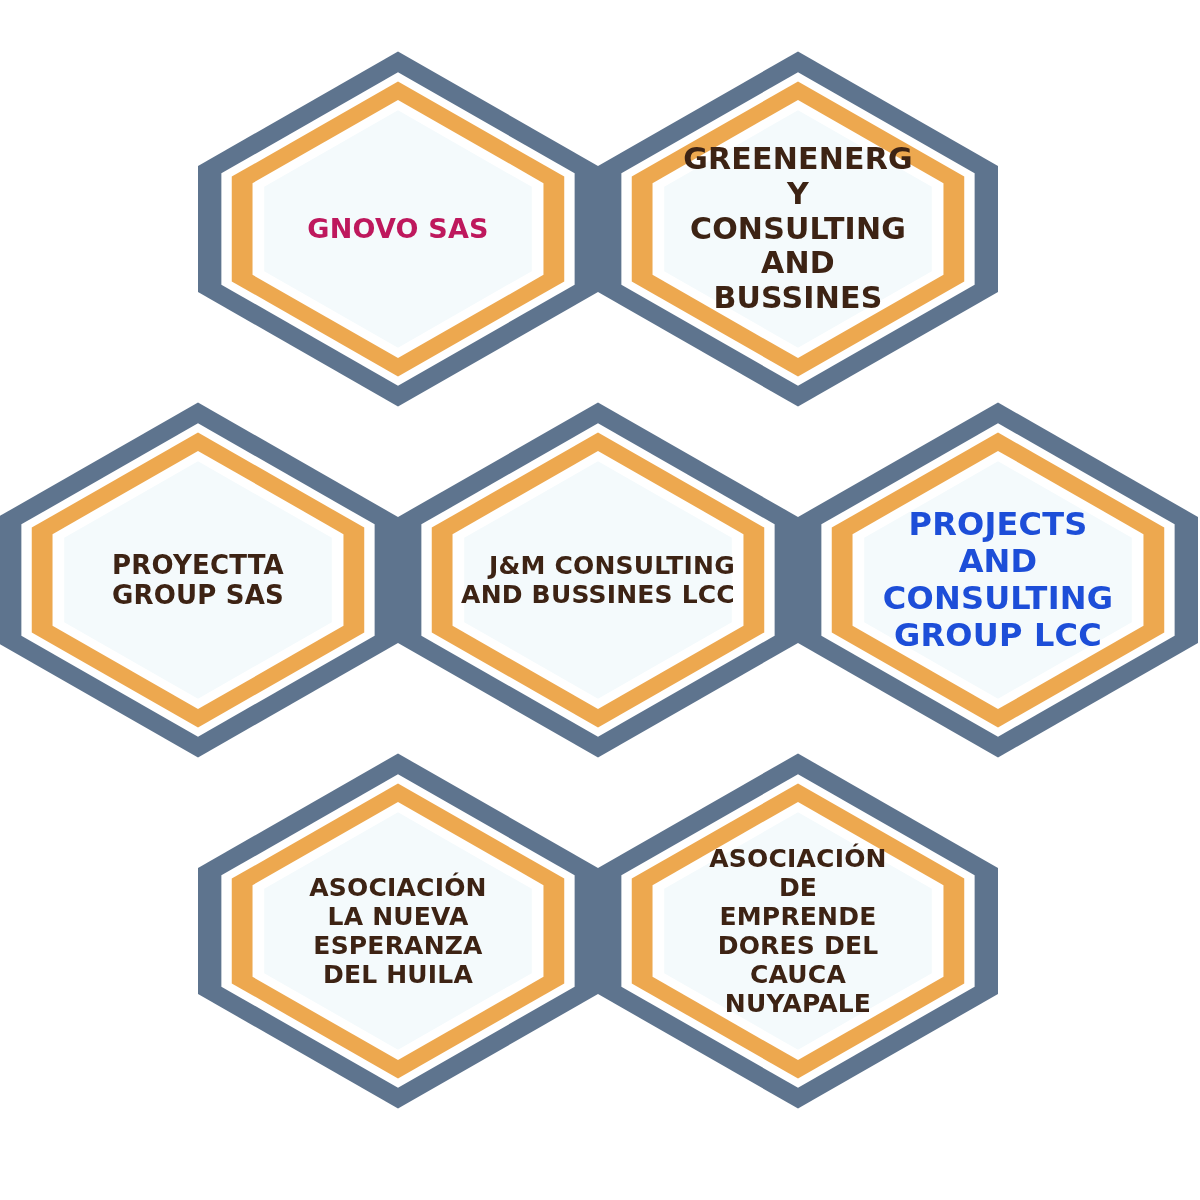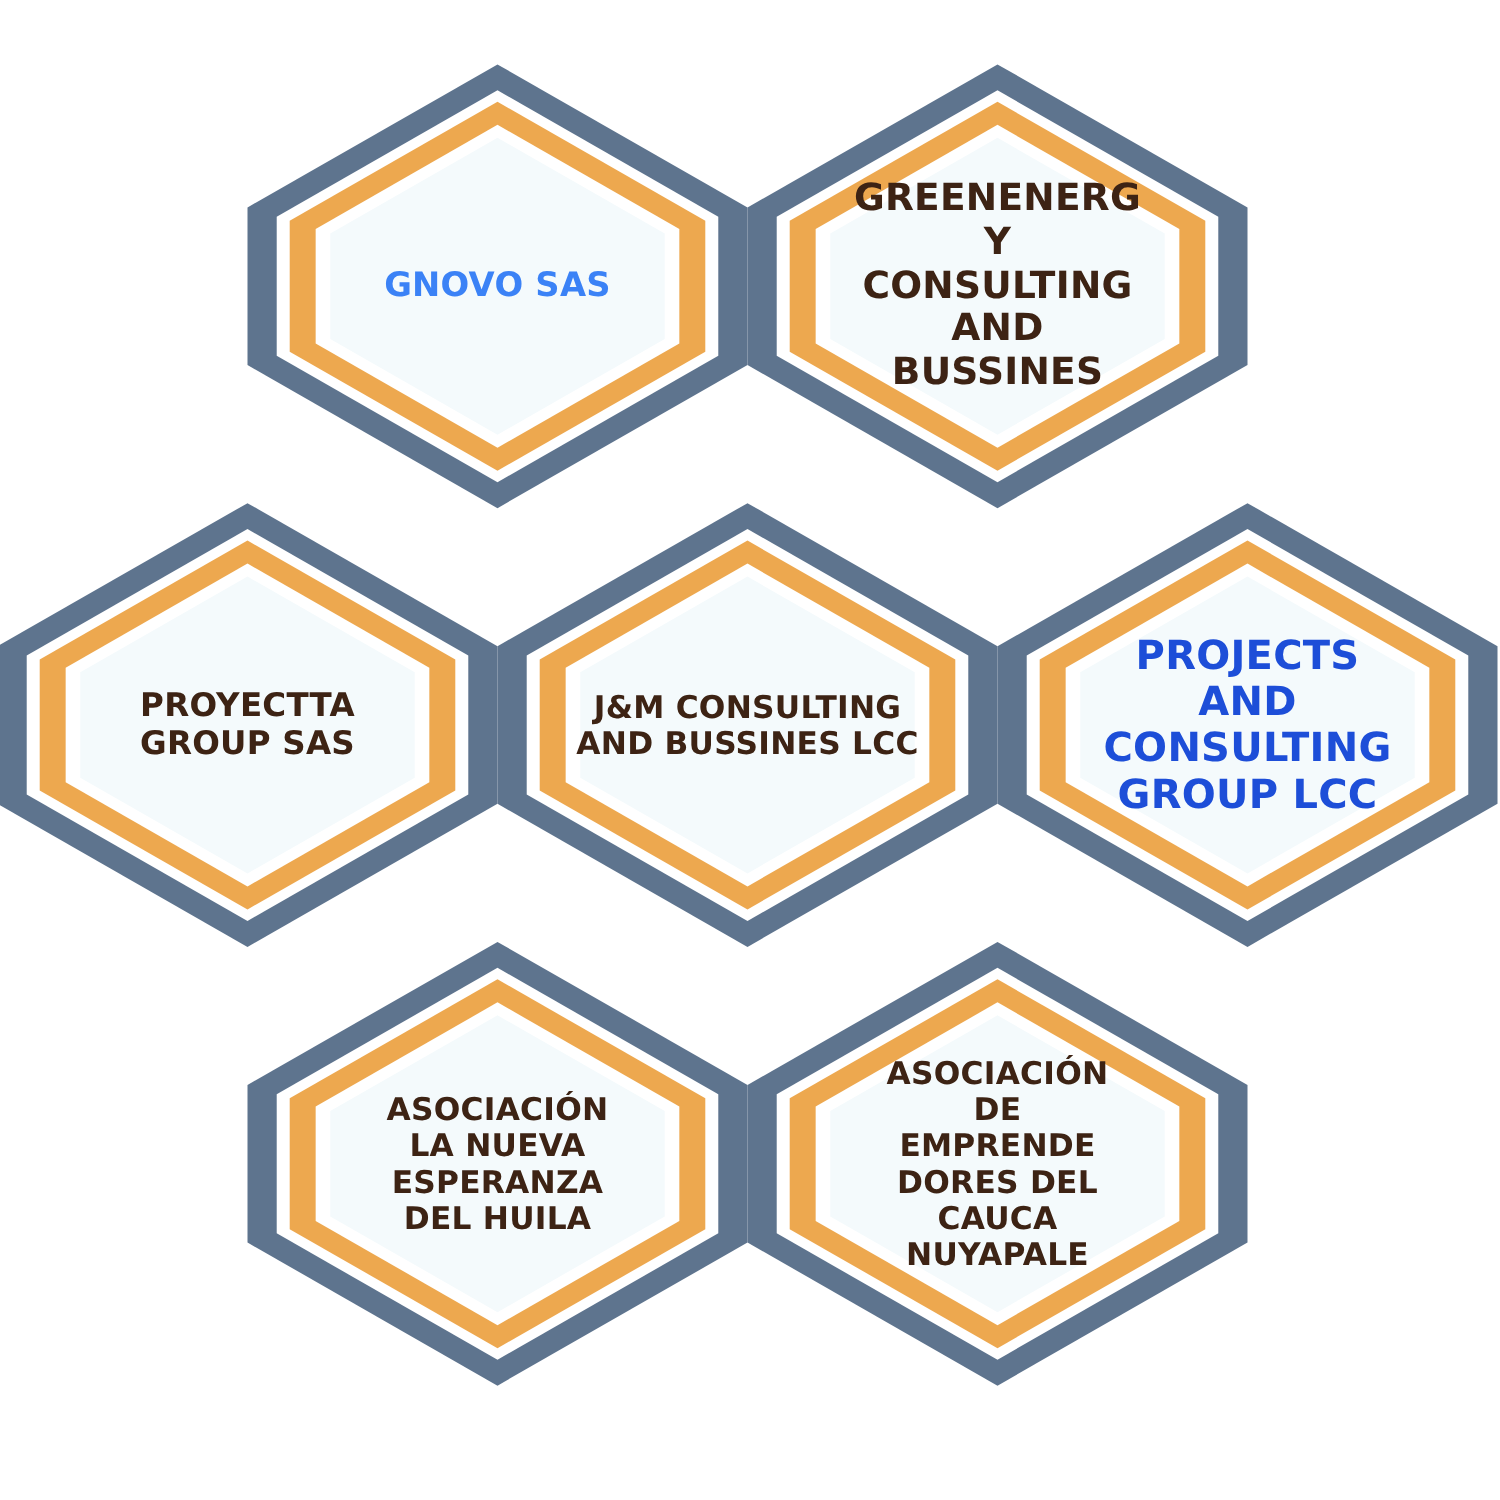--- a/index.html
+++ b/index.html
@@ -90,29 +90,29 @@
       </g>
       <g>
         <polygon points="798.00,753.50 998.00,867.99 998.00,994.01 798.00,1108.50 598.00,994.01 598.00,867.99" fill="#5E748E"></polygon>
         <polygon points="798.00,774.24 974.63,875.35 974.63,986.65 798.00,1087.76 621.37,986.65 621.37,875.35" fill="#FFFFFF"></polygon>
         <polygon points="798.00,783.46 964.24,878.62 964.24,983.38 798.00,1078.54 631.76,983.38 631.76,878.62" fill="#EDA84F"></polygon>
         <polygon points="798.00,801.89 943.47,885.17 943.47,976.83 798.00,1060.11 652.53,976.83 652.53,885.17" fill="#FFFFFF"></polygon>
         <polygon points="798.00,812.26 931.79,888.85 931.79,973.15 798.00,1049.74 664.21,973.15 664.21,888.85" fill="#F4FAFC"></polygon>
       </g>
     </svg>
   <div id="labels">
-      <div class="hex-label" style="left: 198px; top: 51.5px; width: 400px; height: 355px; font-size: 27px; color: #3b82f6;">GNOVO SAS</div>
+      <div class="hex-label" style="left: 198px; top: 51.5px; width: 400px; height: 355px; font-size: 27px; color: #be185d;">GNOVO SAS</div>
       <div class="hex-label" style="left: 598px; top: 51.5px; width: 400px; height: 355px; font-size: 30px; color: rgb(61, 35, 20);">GREENENERG
 Y
 CONSULTING
 AND
 BUSSINES</div>
       <div class="hex-label" style="left: -2px; top: 402.5px; width: 400px; height: 355px; font-size: 26px; color: rgb(61, 35, 20);">PROYECTTA
 GROUP SAS</div>
-      <div class="hex-label" style="left: 398px; top: 402.5px; width: 400px; height: 355px; font-size: 25px; color: rgb(61, 35, 20);">J&amp;M CONSULTING
+      <div class="hex-label" style="left: 398px; top: 402.5px; width: 400px; height: 355px; font-size: 25px; color: rgb(61, 35, 20); text-align: right;">J&amp;M CONSULTING
 AND BUSSINES LCC</div>
       <div class="hex-label" style="left: 798px; top: 402.5px; width: 400px; height: 355px; font-size: 32px; color: #1d4ed8;">PROJECTS
 AND
 CONSULTING
 GROUP LCC</div>
       <div class="hex-label" style="left: 198px; top: 753.5px; width: 400px; height: 355px; font-size: 25px; color: rgb(61, 35, 20);">ASOCIACIÓN
 LA NUEVA
 ESPERANZA
 DEL HUILA</div>
       <div class="hex-label" style="left: 598px; top: 753.5px; width: 400px; height: 355px; font-size: 25px; color: rgb(61, 35, 20);">ASOCIACIÓN

